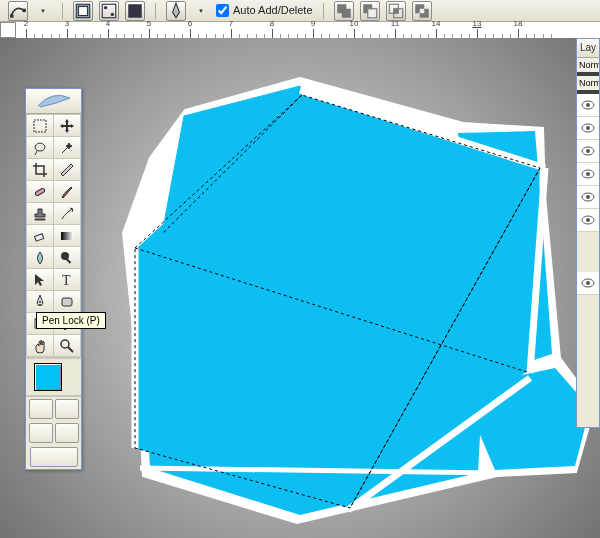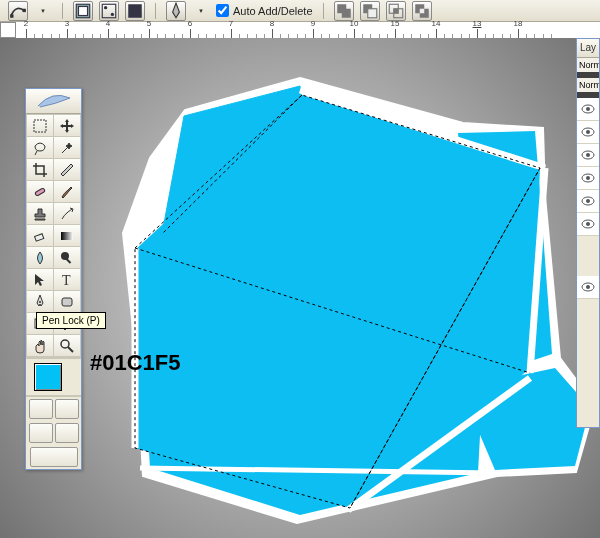--- a/index.html
+++ b/index.html
@@ -2,34 +2,34 @@
 <html><head>
 <meta charset="utf-8">
 <style>
 html,body{margin:0;padding:0;width:600px;height:538px;overflow:hidden;font-family:"Tahoma",Arial,sans-serif;font-size:10px;background:#fff}
 .app{position:relative;width:600px;height:538px;background:#ece9d8}
 
 .options-bar{position:absolute;left:0;top:0;width:600px;height:22px;background:linear-gradient(#f4f2e9,#e3dfcf);border-bottom:1px solid #aca899;display:flex;align-items:center;padding-left:8px;box-sizing:border-box;gap:6px}
 .options-bar .divider{width:1px;height:16px;background:#aca899;margin:0 4px}
 .btn-small{width:18px;height:18px;border:1px solid #8a8a8a;border-radius:2px;background:linear-gradient(#fefefe,#d7d4c5);display:flex;align-items:center;justify-content:center}
 .dd{width:18px;height:14px;display:flex;align-items:center;justify-content:center;color:#333;font-size:7px}
-.chk{display:flex;align-items:center;gap:4px;color:#222;font-size:11px}
+.chk{display:flex;align-items:flex-start;gap:4px;color:#222;font-size:11px}
 .chk input{margin:0}
 
 .ruler-h{position:absolute;left:0;top:22px;width:600px;height:16px;background:#fff;border-bottom:1px solid #8a8a8a}
 .ruler-h .tick{position:absolute;bottom:0;width:1px;height:9px;background:#5a5a5a}
 .ruler-h .tickS{position:absolute;bottom:0;width:1px;height:4px;background:#9a9a9a}
 .ruler-h .num{position:absolute;bottom:10px;font-size:8px;color:#404040;transform:translateX(-50%)}
 .corner-box{position:absolute;left:0;top:22px;width:16px;height:16px;background:#fff;border:1px solid #8a8a8a;box-sizing:border-box}
 
 .canvas-area{position:absolute;left:0;top:38px;width:600px;height:500px;background:radial-gradient(circle at 300px 250px,#d9d9d9 0%,#b9b9b9 40%,#5a5a5a 120%)}
 
 .layers-panel{position:absolute;right:0;top:38px;width:24px;height:390px;background:#ece9d8;border:1px solid #7b97c9;box-sizing:border-box}
 .lp-tab{height:18px;background:linear-gradient(#fbfaf3,#e3e0d1);border-bottom:1px solid #aca899;font-size:10px;color:#333;padding-left:3px;line-height:18px;overflow:hidden}
-.lp-row{height:14px;border-bottom:6px solid #404040;background:#f3f1e7}
+.lp-row{height:14px;border-bottom:4px solid #404040;background:#f3f1e7}
 .lp-eye{height:22px;border-bottom:1px solid #d5d2c2;background:#fff;display:flex;align-items:center;justify-content:center}
 
 .toolbox{position:absolute;left:25px;top:88px;width:55px;background:#ece9d8;border:1px solid #7b97c9;box-shadow:1px 1px 3px rgba(0,0,0,.3)}
 .tb-header{height:24px;background:linear-gradient(#fefdf8,#e4e1d3);border-bottom:1px solid #aca899;display:flex;align-items:center;justify-content:center}
 .tb-grid{display:grid;grid-template-columns:repeat(2,26px);gap:1px;padding:1px;background:#cbc7b8}
 .tool{width:26px;height:21px;background:linear-gradient(#fdfdf9,#e7e4d6);display:flex;align-items:center;justify-content:center;position:relative}
 .tool svg{width:16px;height:16px}
 .tb-sep{height:2px;background:#cbc7b8}
 .swatch-area{padding:4px 4px 4px 4px;display:flex;justify-content:flex-start}
 .fg-swatch{width:26px;height:26px;border:1px solid #000;box-shadow:1px 1px 0 #fff inset, -1px -1px 0 #888 inset;margin-left:4px}
@@ -164,21 +164,21 @@
       <div class="tickS" style="left: 329.4px;"></div>
       <div class="tickS" style="left: 337.6px;"></div>
       <div class="tickS" style="left: 345.8px;"></div>
       <div class="tick" style="left: 354px;"></div>
       <div class="num" style="left: 354px;">10</div>
       <div class="tickS" style="left: 362.2px;"></div>
       <div class="tickS" style="left: 370.4px;"></div>
       <div class="tickS" style="left: 378.6px;"></div>
       <div class="tickS" style="left: 386.8px;"></div>
       <div class="tick" style="left: 395px;"></div>
-      <div class="num" style="left: 395px;">15</div>
+      <div class="num" style="left: 395px;">11</div>
       <div class="tickS" style="left: 403.2px;"></div>
       <div class="tickS" style="left: 411.4px;"></div>
       <div class="tickS" style="left: 419.6px;"></div>
       <div class="tickS" style="left: 427.8px;"></div>
       <div class="tick" style="left: 436px;"></div>
       <div class="num" style="left: 436px;">14</div>
       <div class="tickS" style="left: 444.2px;"></div>
       <div class="tickS" style="left: 452.4px;"></div>
       <div class="tickS" style="left: 460.6px;"></div>
       <div class="tickS" style="left: 468.8px;"></div>
@@ -430,15 +430,14 @@
       <div class="mode-btn"></div>
       <div class="mode-btn"></div>
     </div>
     <div class="mode-row">
       <div class="mode-btn" style="width:46px"></div>
     </div>
   </div>
 
   <div class="tooltip">Pen Lock (P)</div>
 
-  <div class="hex-ann">#01C1F5</div>
 
 </div>
 
 </body></html>

